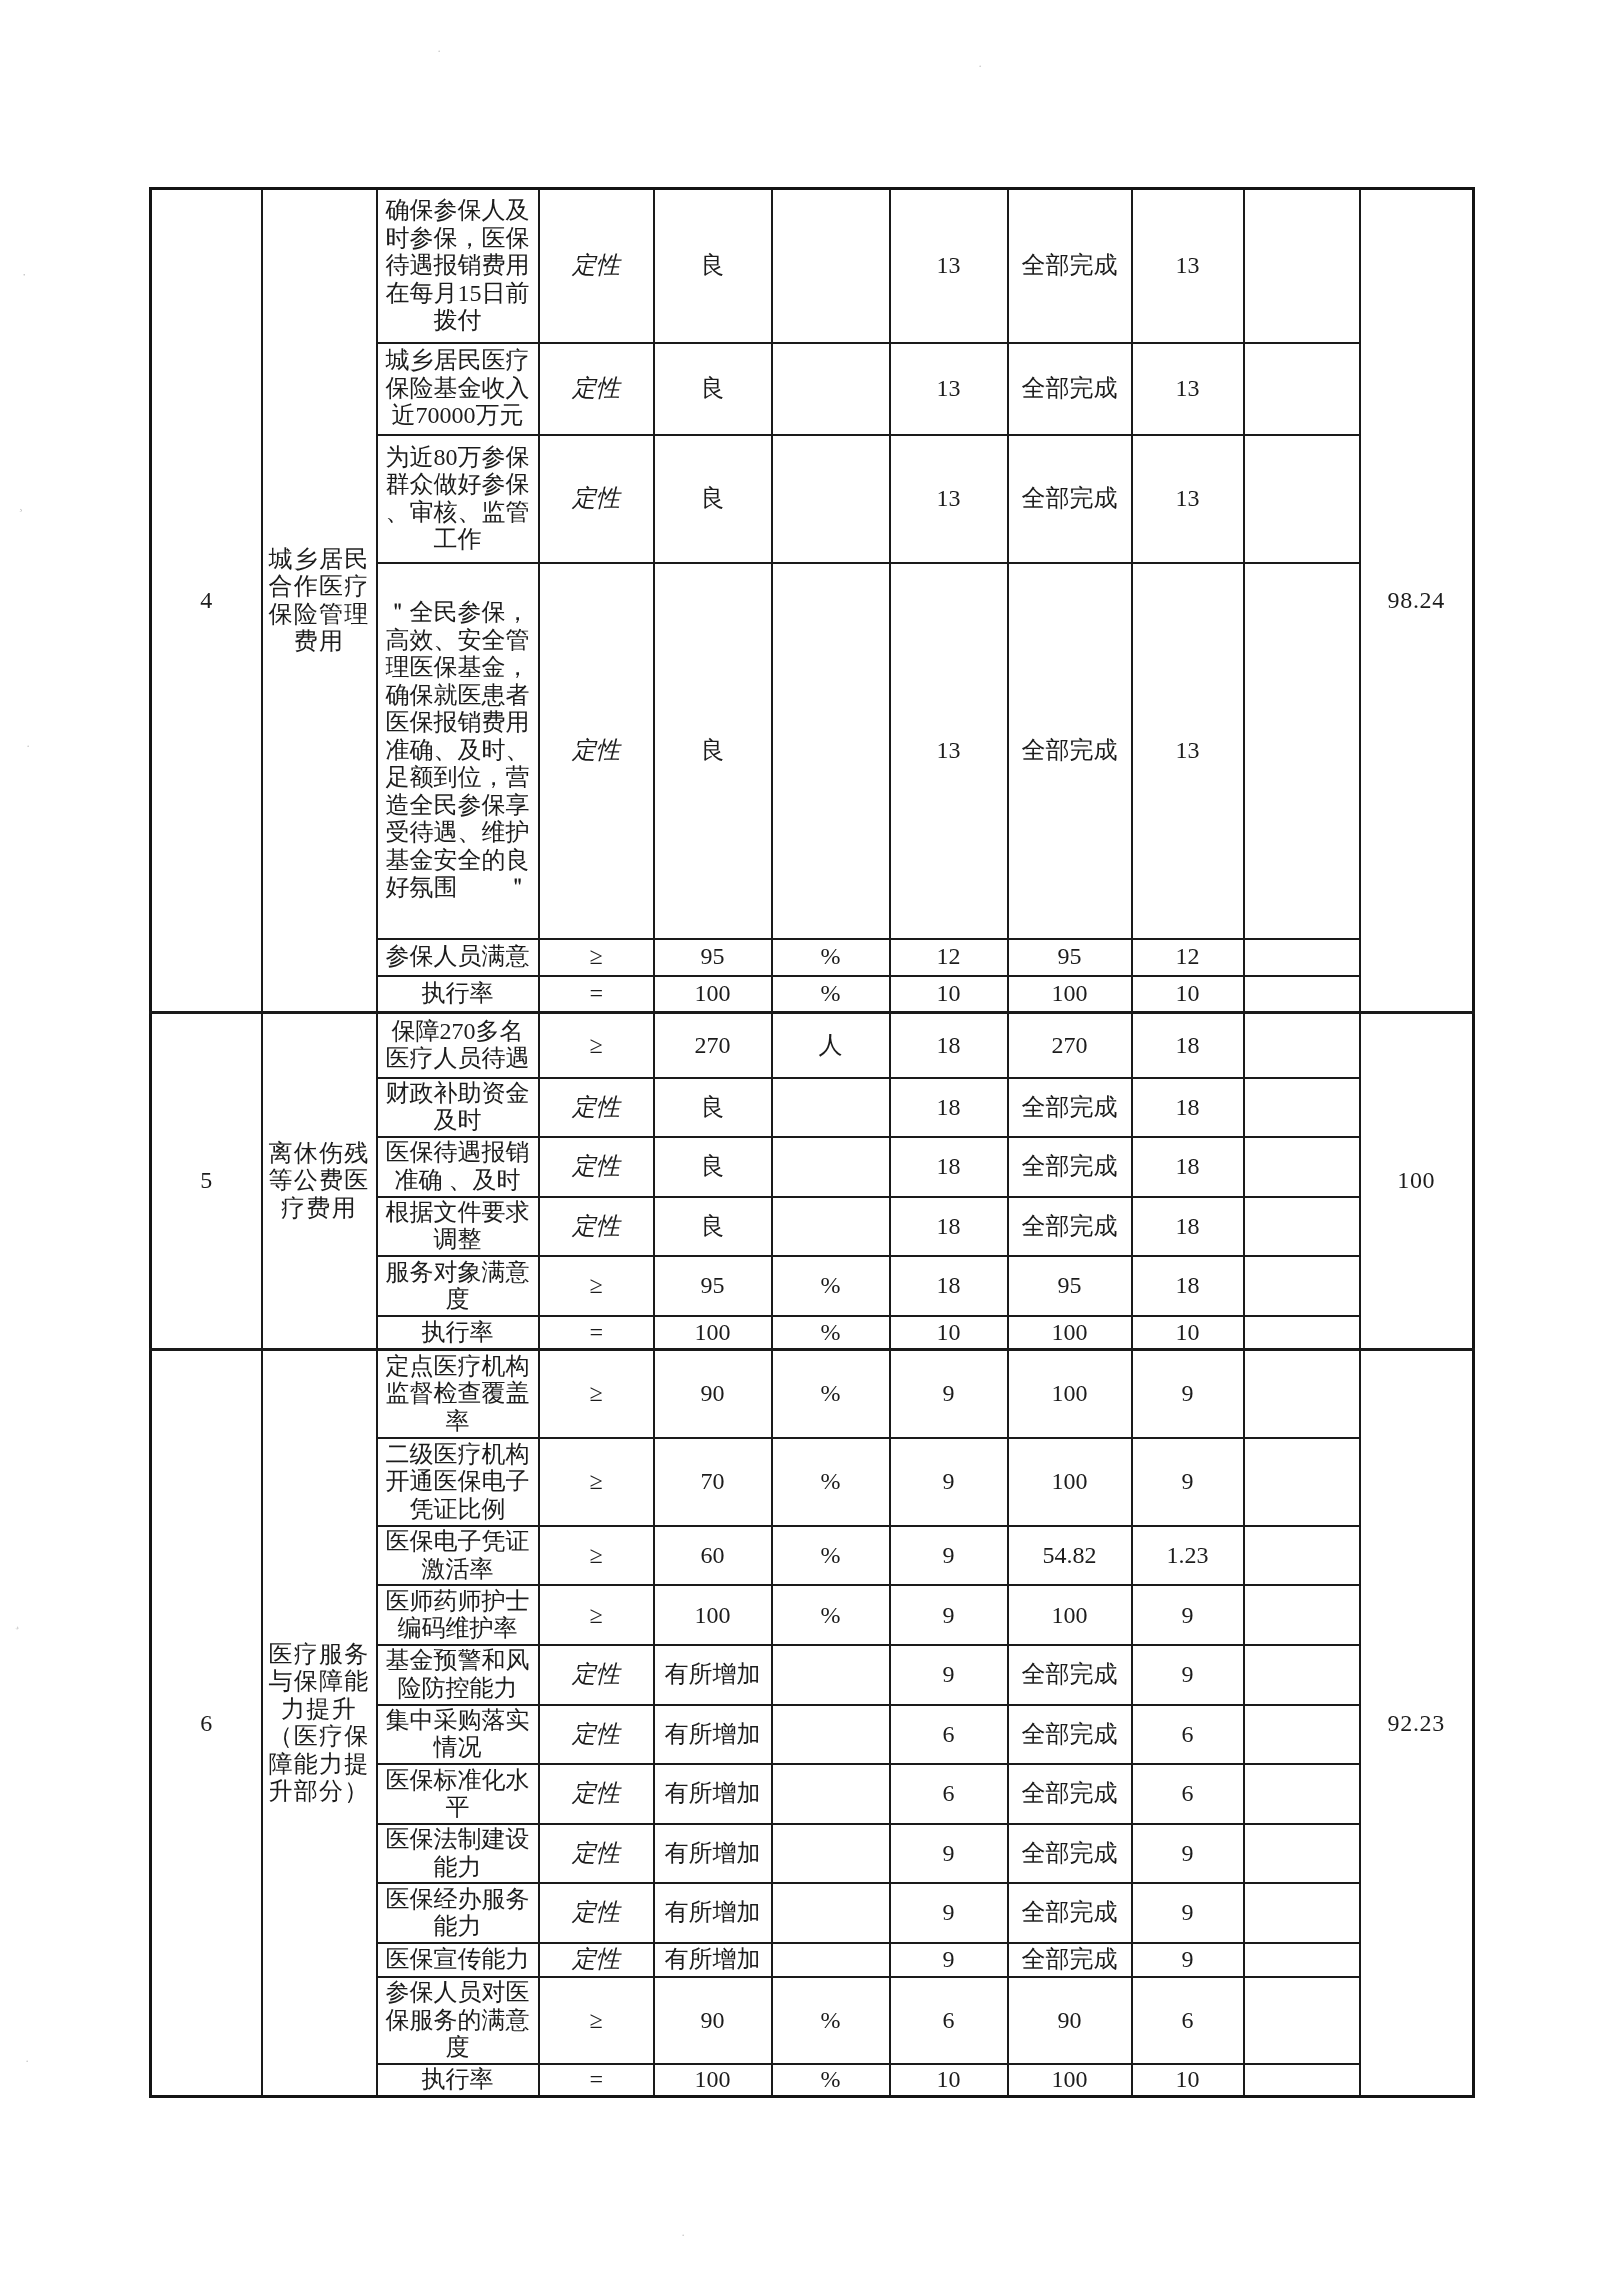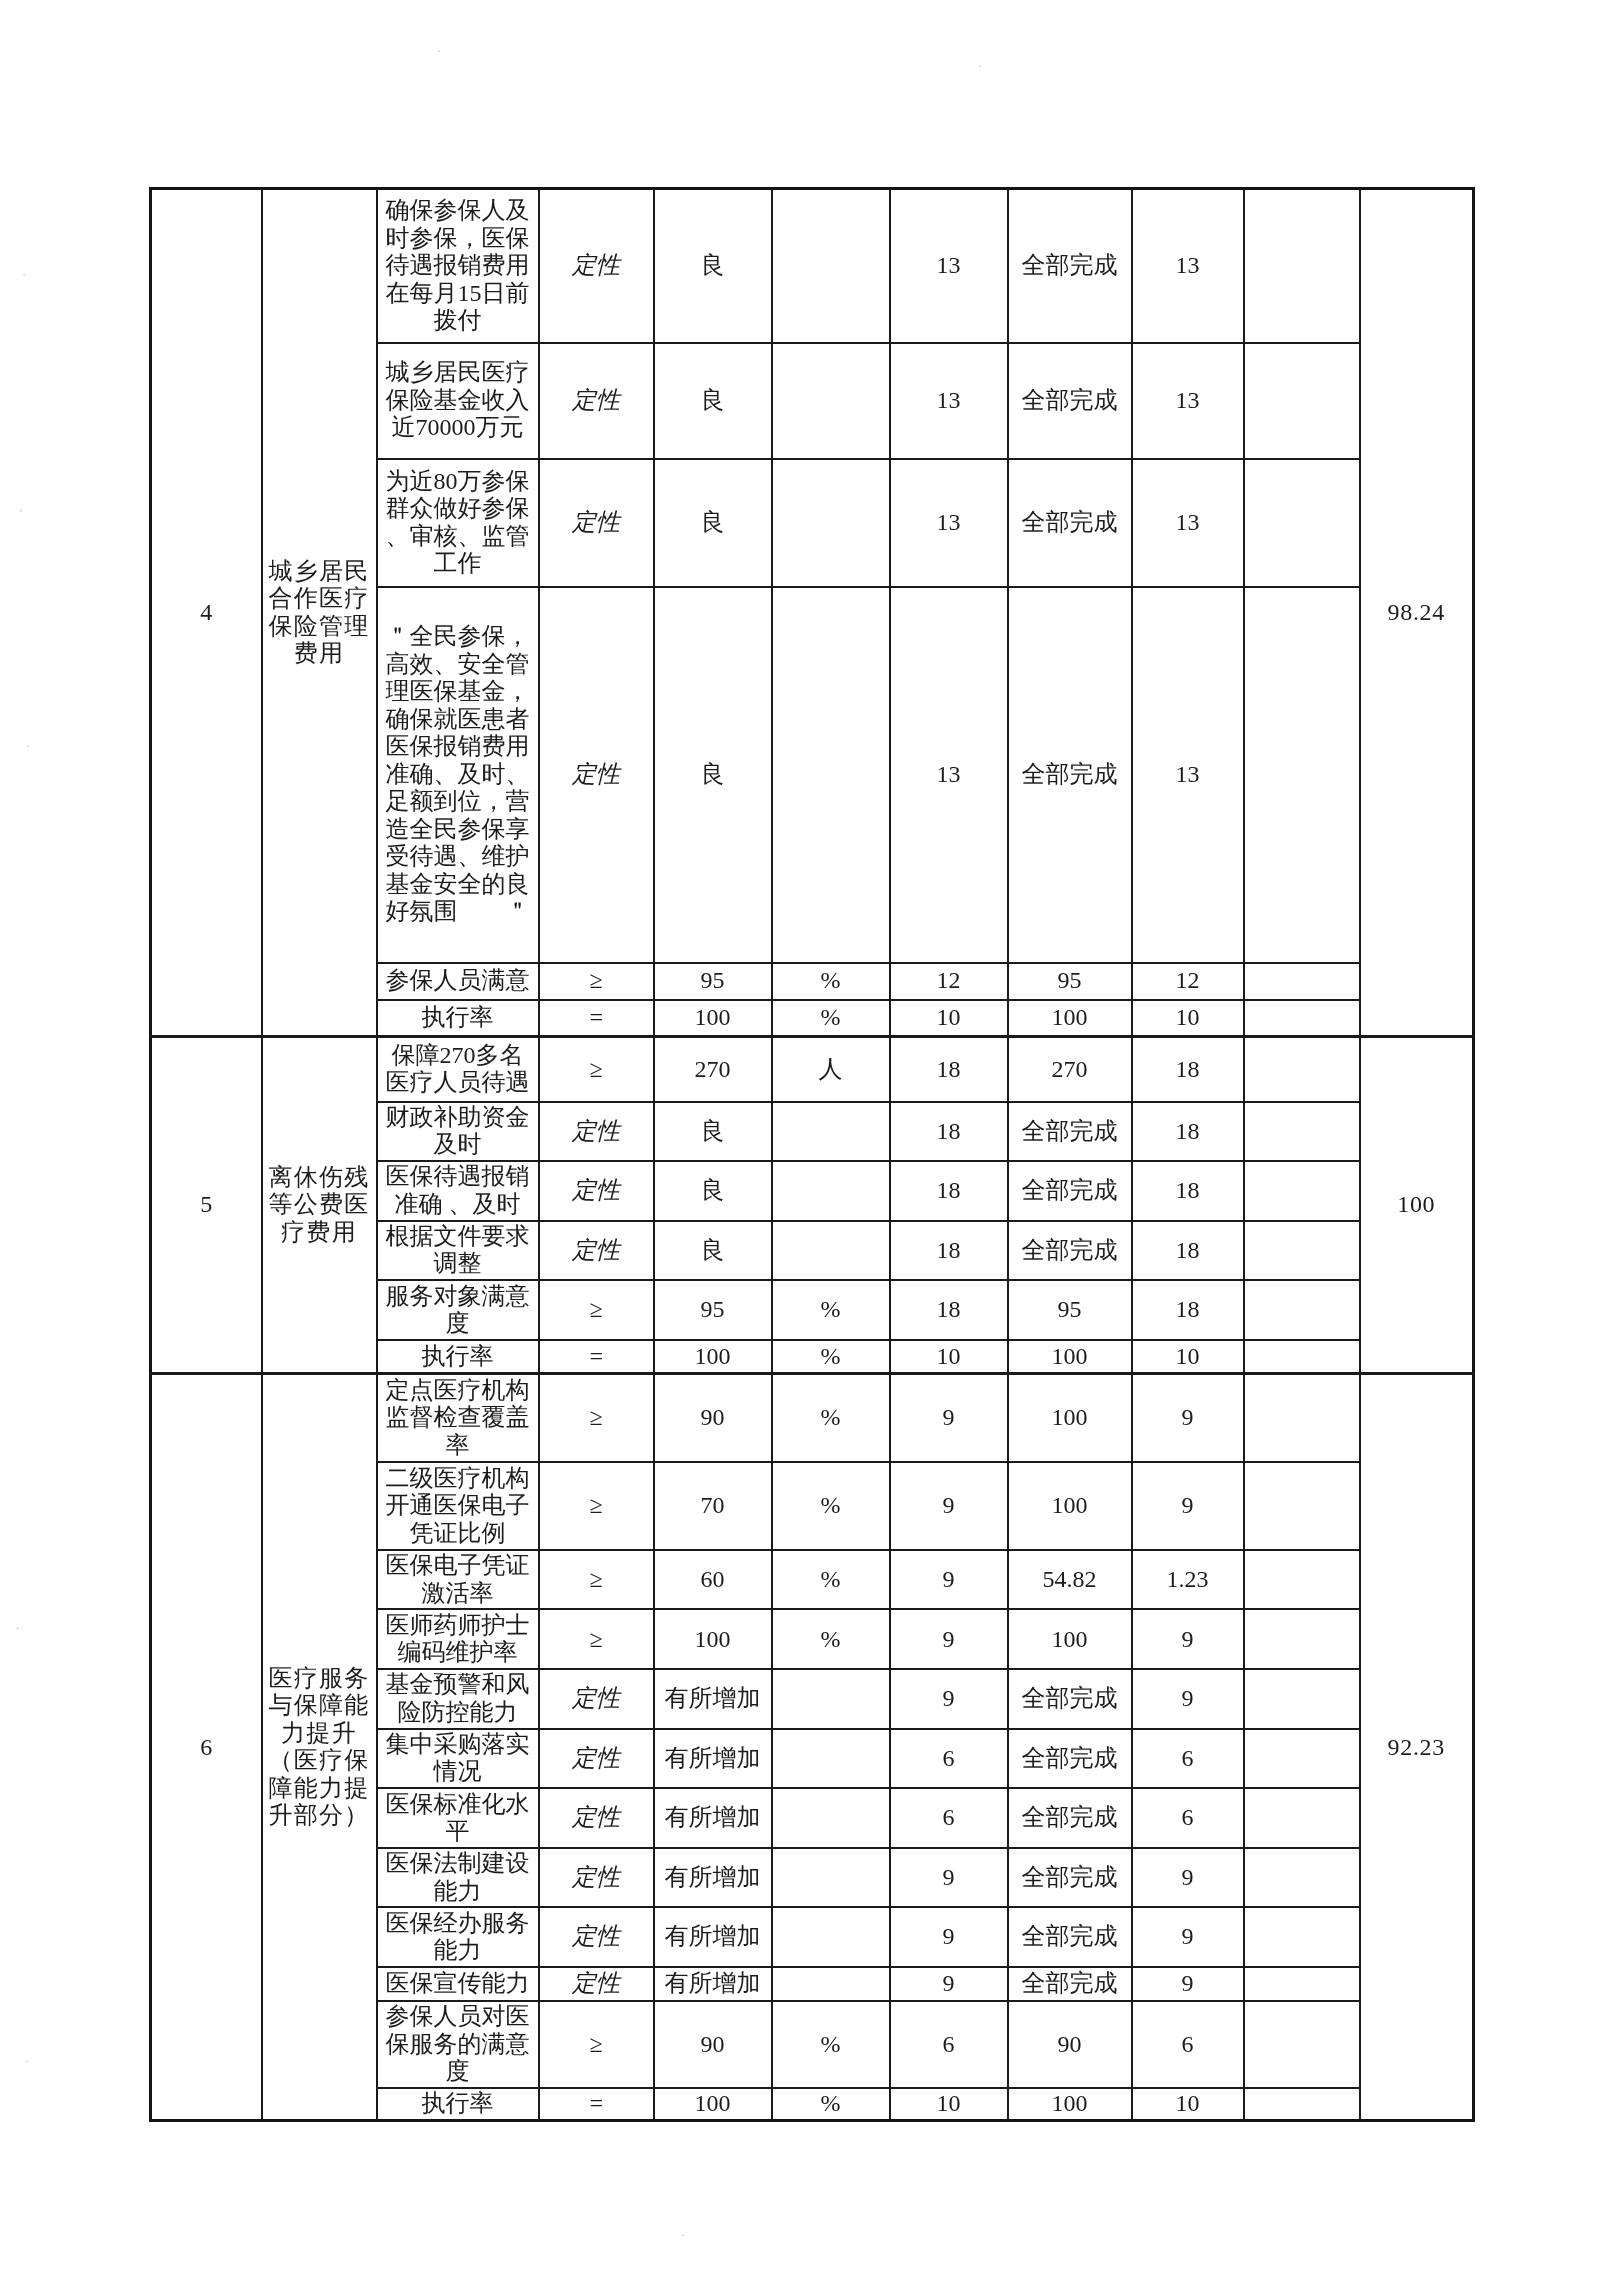--- a/index.html
+++ b/index.html
@@ -98,21 +98,21 @@
 拨付</td>
       <td class="col-crit">定性</td>
       <td class="col-target">良</td>
       <td class="col-unit"></td>
       <td class="col-weight">13</td>
       <td class="col-actual">全部完成</td>
       <td class="col-score">13</td>
       <td class="col-blank"></td>
       <td class="col-total" rowspan="6">98.24</td>
     </tr>
-    <tr style="height:116px">
+    <tr style="height:92px">
       <td class="col-ind">城乡居民医疗
 保险基金收入
 近70000万元</td>
       <td class="col-crit">定性</td>
       <td class="col-target">良</td>
       <td class="col-unit"></td>
       <td class="col-weight">13</td>
       <td class="col-actual">全部完成</td>
       <td class="col-score">13</td>
       <td class="col-blank"></td>

